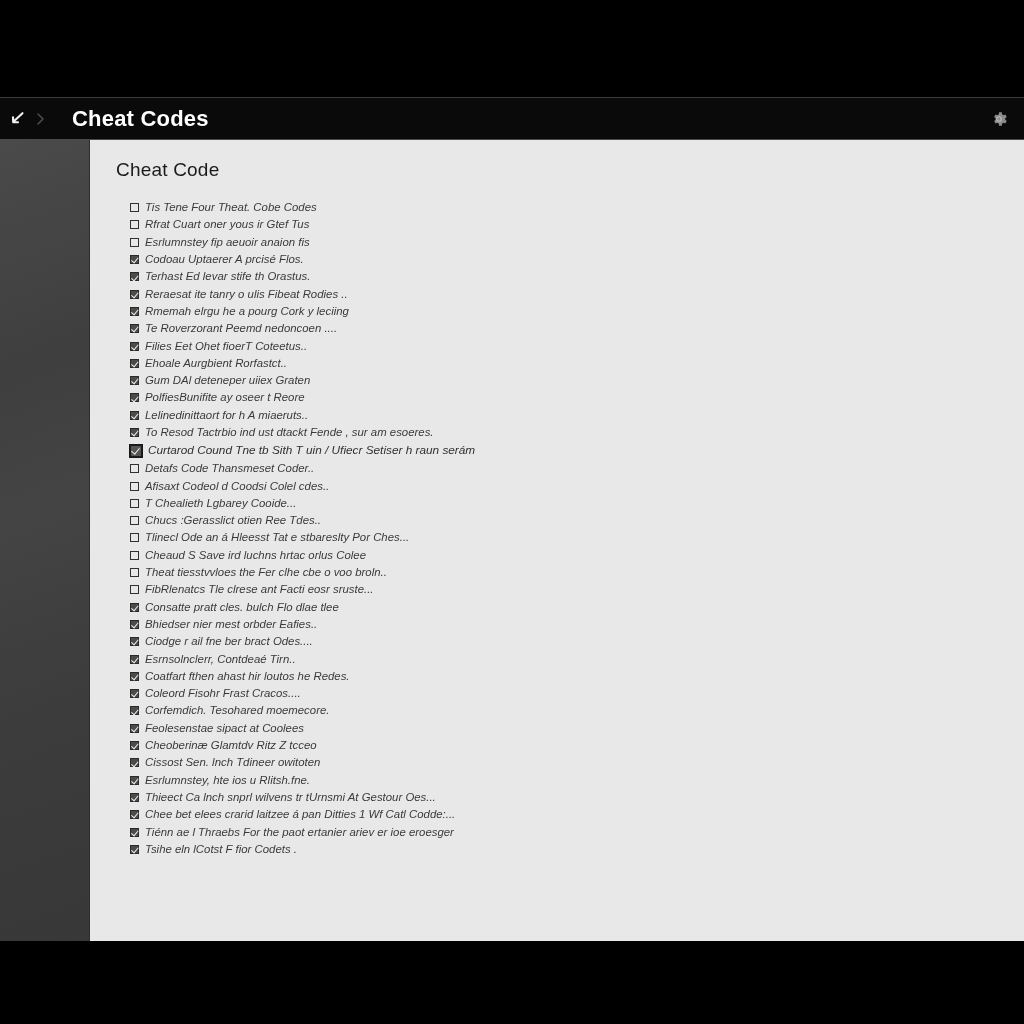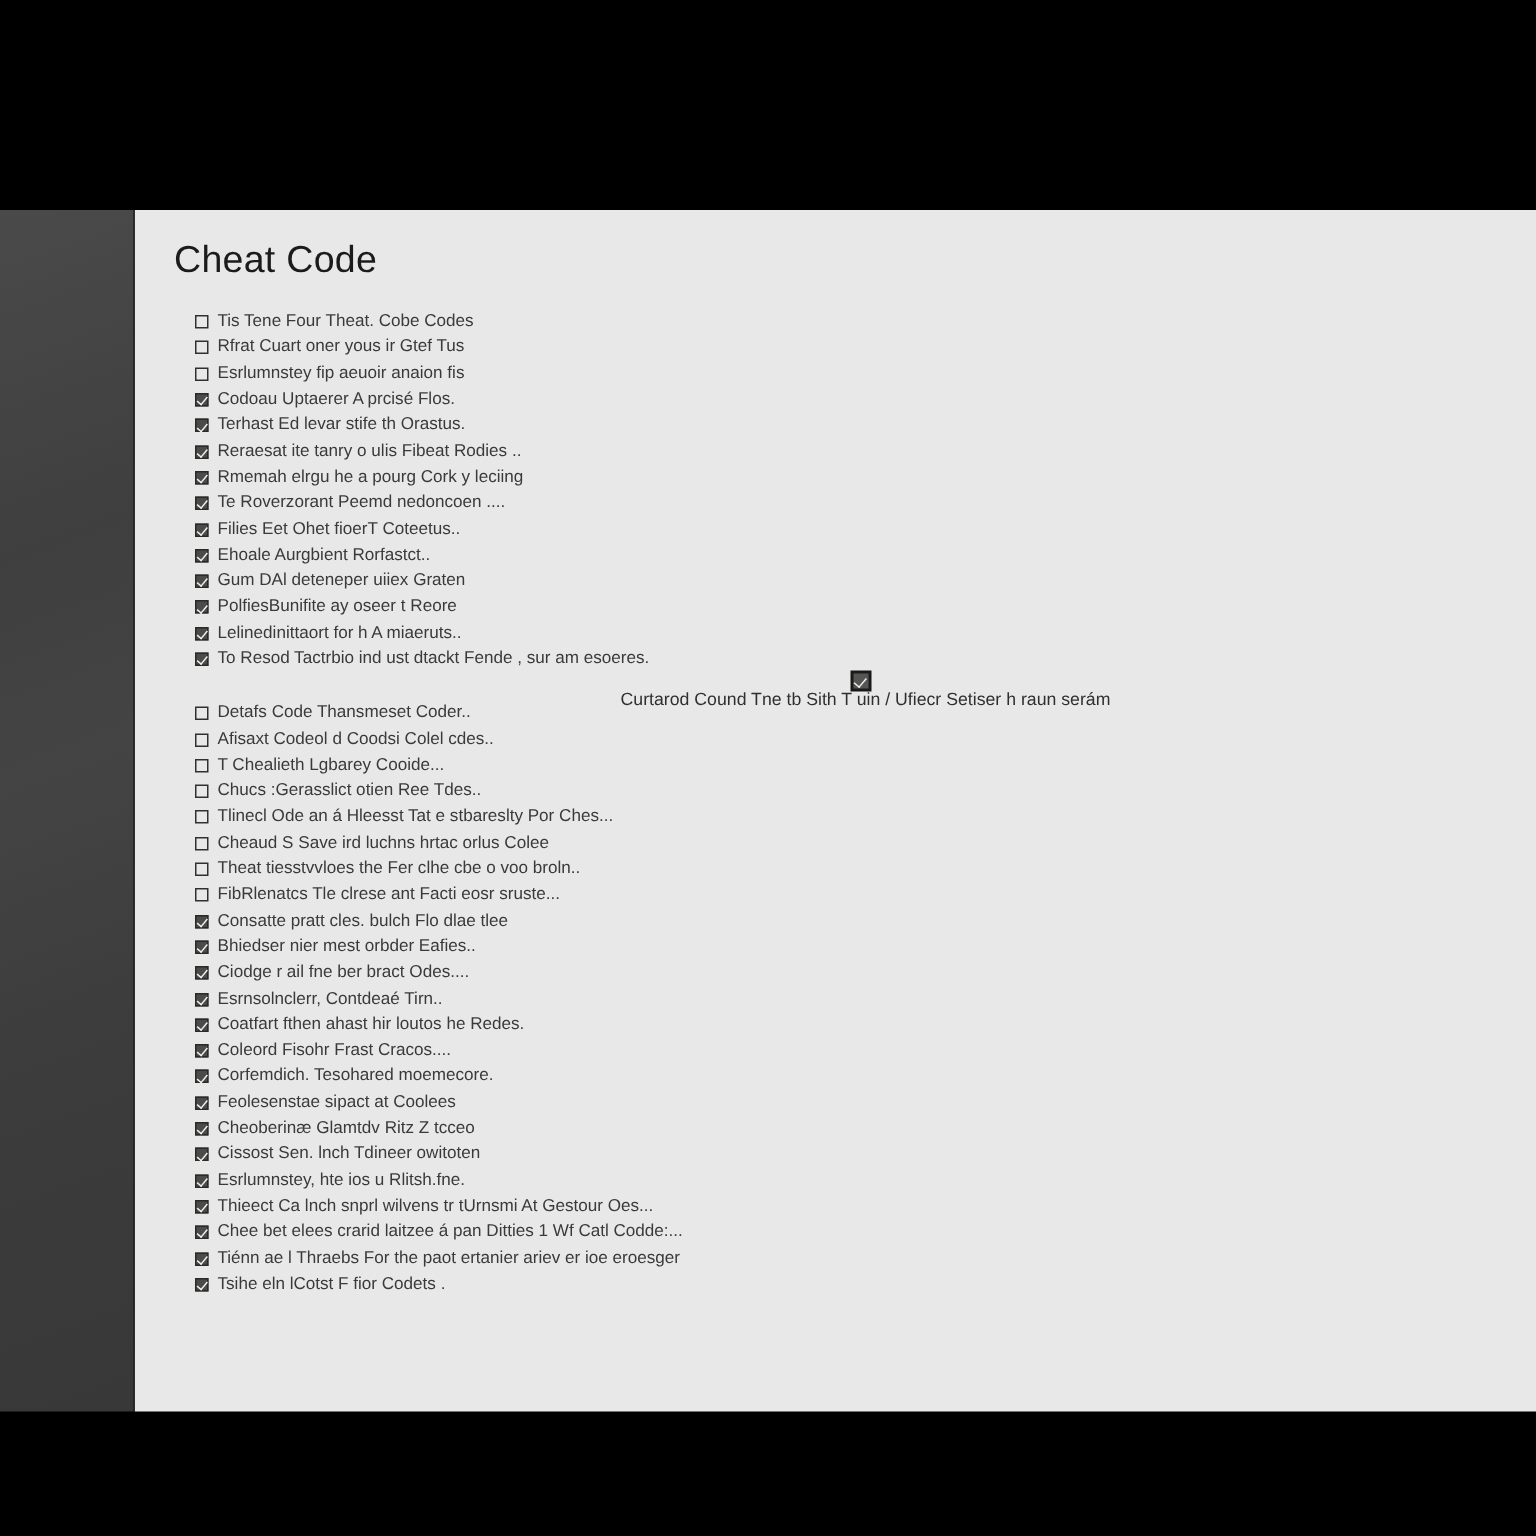--- a/index.html
+++ b/index.html
@@ -101,21 +101,21 @@
     height: 100%;
     background: #e8e8e8;
     overflow: hidden;
     position: relative;
   }
 
   
   .page-title {
     margin: 0;
     padding: 19px 0 0 26px;
-    font-size: 25px;
+    font-size: 19px;
     font-weight: normal;
     color: #1b1b1b;
     letter-spacing: .2px;
   }
 
   
   .checklist {
     list-style: none;
     margin: 0;
     padding: 18px 0 0 40px;
@@ -146,21 +146,20 @@
     left: 1.5px;
     top: 0.2px;
     width: 3px;
     height: 5.5px;
     border: solid #f0f0f0;
     border-width: 0 1.4px 1.4px 0;
     transform: rotate(40deg);
   }
   .check-row.focused {
     height: 19px;
-    flex-direction: column;
   }
   .check-row.focused .box {
     width: 12px;
     height: 12px;
     border-width: 1.6px;
     border-color: #1c1c1c;
     background: #565655;
     outline: 1px solid #181818;
     outline-offset: 0px;
   }
@@ -172,31 +171,57 @@
     border-width: 0 1.8px 1.8px 0;
   }
   .check-row .label {
     font-size: 11.4px;
     line-height: 13px;
     white-space: nowrap;
     color: #2d2d2d;
     
     filter: blur(0.34px);
     opacity: .93;
+    font-style: italic;
   }
   .check-row.focused .label {
     font-size: 11.8px;
     color: #222;
   }
 </style>
 </head>
 <body>
 
 <div id="screen">
 
+  <div id="appbar">
+
+    <div class="nav-icon">
+      <svg width="17" height="17" viewBox="0 0 17 17" aria-hidden="true">
+        <path d="M13.5 3.2 L4.6 11.4 M4.0 7.4 L4.2 12.1 L9.0 12.3" stroke="currentColor" stroke-width="2.1" fill="none" stroke-linecap="round" stroke-linejoin="round"></path>
+      </svg>
+    </div>
+
+    <div class="nav-chevron">
+      <svg width="9" height="12" viewBox="0 0 9 12" aria-hidden="true">
+        <path d="M2 1 L7 6 L2 11" stroke="currentColor" stroke-width="1.5" fill="none" stroke-linecap="round" stroke-linejoin="round"></path>
+      </svg>
+    </div>
+
+    <div class="bar-title">Cheat Codes</div>
+
+    <div class="bar-spacer"></div>
+
+    <div class="gear">
+      <svg width="18" height="18" viewBox="0 0 24 24" aria-hidden="true">
+        <path fill="currentColor" d="M12 8.2a3.8 3.8 0 1 0 0 7.6 3.8 3.8 0 0 0 0-7.6zm0 6a2.2 2.2 0 1 1 0-4.4 2.2 2.2 0 0 1 0 4.4z"></path>
+        <path fill="currentColor" d="M20.3 13.1c.05-.36.08-.73.08-1.1s-.03-.74-.08-1.1l2-1.5-1.9-3.3-2.35.95a7.9 7.9 0 0 0-1.9-1.1L15.8 3h-3.8l-.35 2.95c-.68.26-1.32.62-1.9 1.06L7.4 6.1 5.5 9.4l2 1.5c-.05.36-.08.73-.08 1.1s.03.74.08 1.1l-2 1.5 1.9 3.3 2.35-.95c.58.44 1.22.8 1.9 1.06L12 21h3.8l.35-2.95a7.9 7.9 0 0 0 1.9-1.06l2.35.95 1.9-3.3-2-1.54z" opacity=".75"></path>
+      </svg>
+    </div>
+  </div>
 
   <div id="workspace">
 
     <div id="sidebar"></div>
 
     <div id="content">
       <h1 class="page-title">Cheat Code</h1>
 
       <ul class="checklist" id="checklist">
           <li class="check-row">

